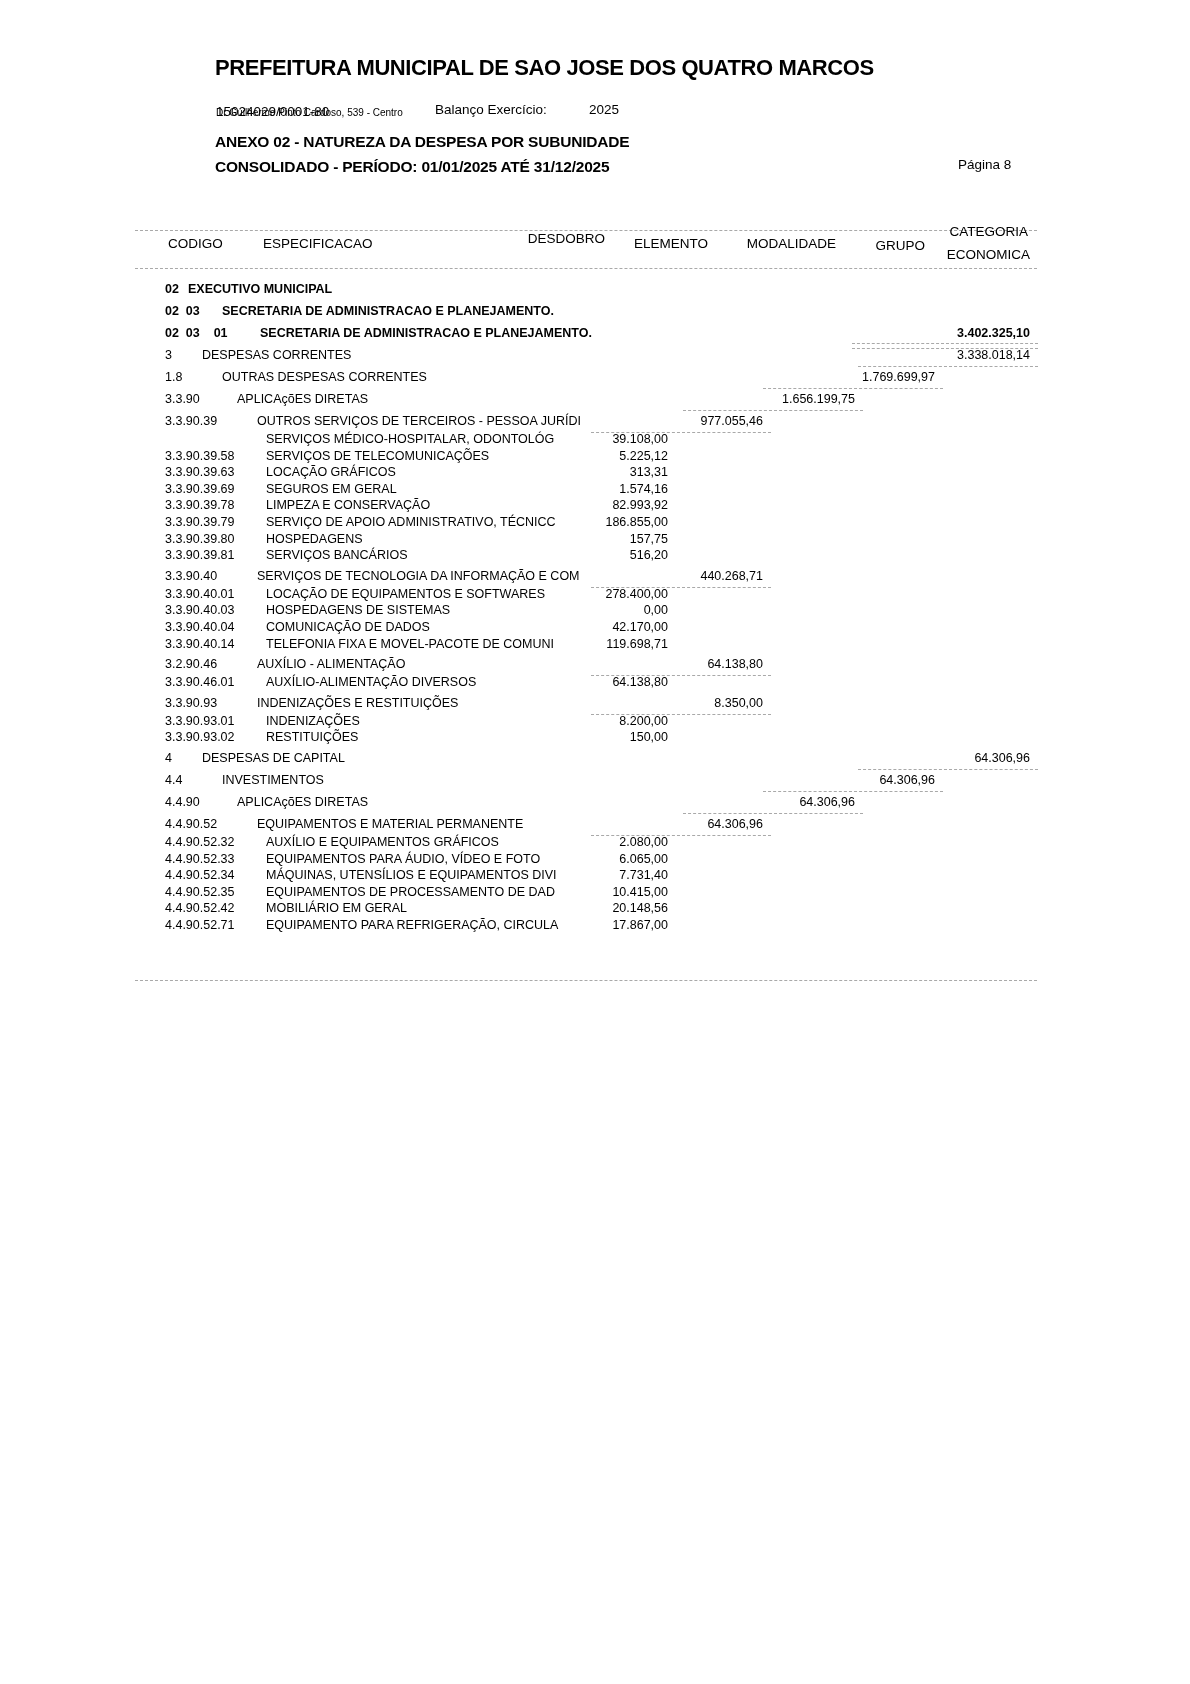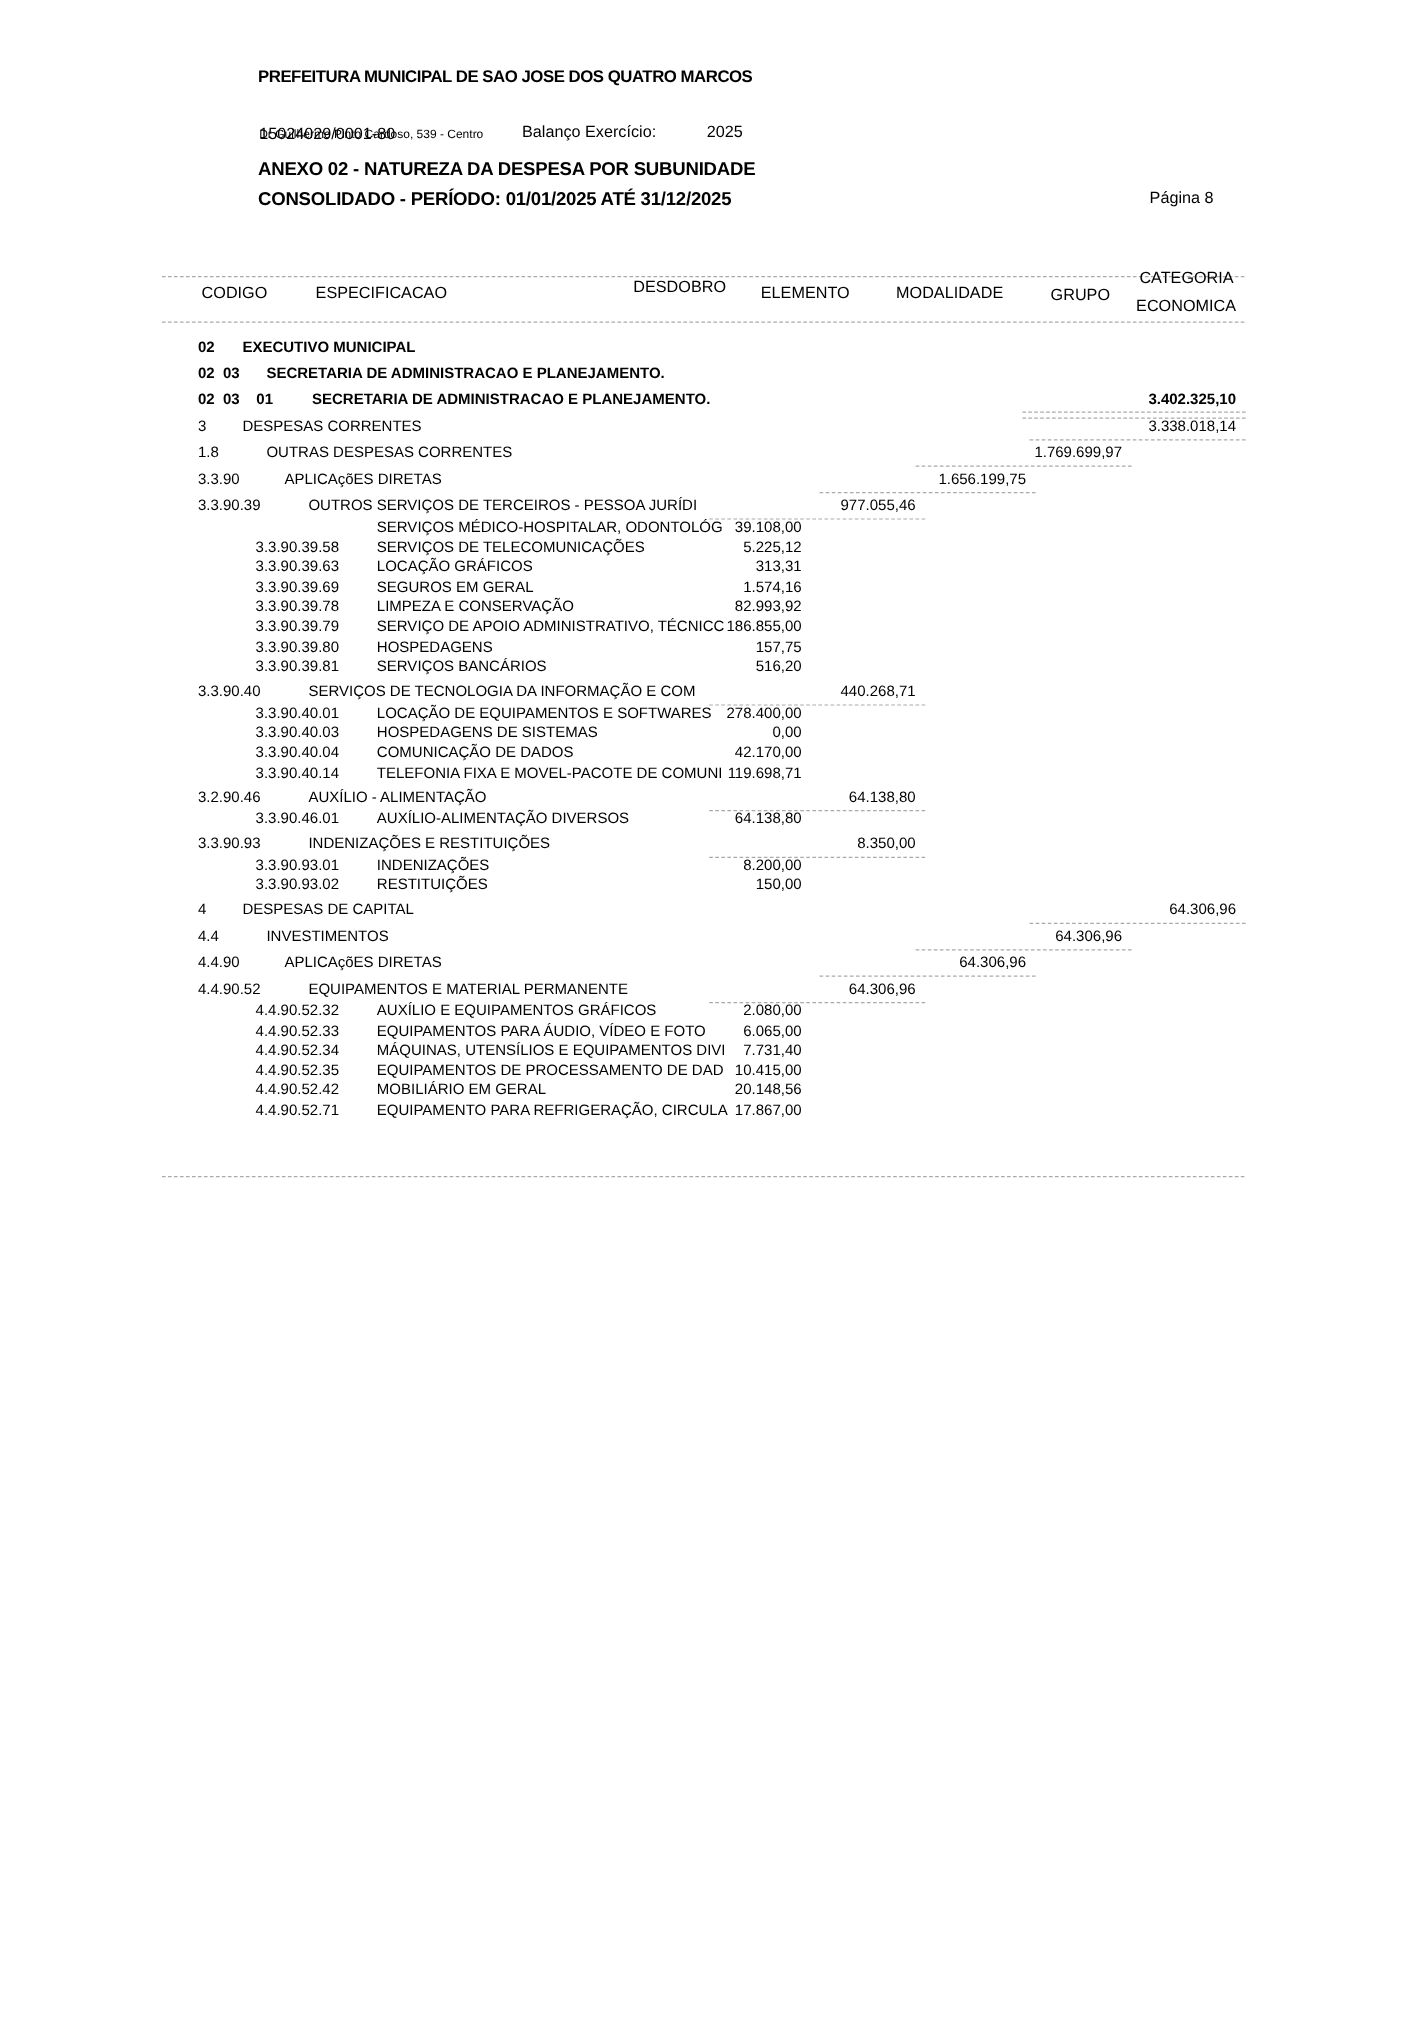--- a/index.html
+++ b/index.html
@@ -8,21 +8,21 @@
     width:1190px;height:1684px;
     background:#ffffff;
     font-family:"Liberation Sans","DejaVu Sans",sans-serif;
     color:#000;
     overflow:hidden;
     margin:0 auto;
   }
   .abs{position:absolute;}
   .doc-title{
     left:215px;top:55px;
-    font-size:14px;font-weight:700;letter-spacing:-0.4px;white-space:nowrap;
+    font-size:22px;font-weight:700;letter-spacing:-0.4px;white-space:nowrap;
   }
   .doc-address{left:216px;top:84px;font-size:10px;margin-top:23px;}
   .doc-cnpj{left:216px;top:104px;font-size:13.5px;}
   .balance-label{left:435px;top:102px;font-size:13.5px;}
   .balance-year{left:589px;top:102px;font-size:13.5px;}
   .annex1{left:215px;top:133px;font-size:15.5px;font-weight:700;letter-spacing:-0.2px;white-space:nowrap;}
   .annex2{left:215px;top:158px;font-size:15.5px;font-weight:700;letter-spacing:-0.2px;white-space:nowrap;}
   .page-number{left:958px;top:157px;font-size:13.5px;}
   .hrule{height:0;border-top:1.5px dashed #a9a9a9;left:135px;width:902px;}
   .rule-top{top:230px;}
@@ -35,21 +35,21 @@
   .th-desdobro{right:585px;top:231px;}
   .th-elemento{right:482px;top:236px;}
   .th-modalidade{right:354px;top:236px;padding-left:13px;}
   .th-grupo{right:265px;top:238px;}
   .th-cat1{right:162px;top:224px;}
   .th-cat2{right:160px;top:247px;}
   
   .rows{position:absolute;left:0;top:277px;width:1190px;}
   .row{position:relative;box-sizing:border-box;font-size:12.5px;line-height:14px;}
   .row.grp{height:22px;padding-top:5px;}
-  .row.leaf{height:16.6px;padding-top:1px;margin-left:48px;}
+  .row.leaf{height:16.6px;padding-top:1px;}
   .row.bold{font-weight:700;}
   .cell{position:absolute;white-space:pre;}
   .code{left:165px;}
   .spec{}
   .val{width:150px;text-align:right;}
   .val.c-desdobro{right:522px;}
   .val.c-elemento{right:427px;}
   .val.c-modalidade{right:335px;}
   .val.c-grupo{right:255px;}
   .val.c-categoria{right:160px;}
@@ -82,21 +82,21 @@
   <div class="abs th th-desdobro">DESDOBRO</div>
   <div class="abs th th-elemento">ELEMENTO</div>
   <div class="abs th th-modalidade">MODALIDADE</div>
   <div class="abs th th-grupo">GRUPO</div>
   <div class="abs th th-cat1">CATEGORIA</div>
   <div class="abs th th-cat2">ECONOMICA</div>
 
   <div class="rows" id="rows">
       <div class="row grp bold">
         <span class="cell code">02</span>
-        <span class="cell spec" style="left: 202px;">EXECUTIVO MUNICIPAL</span>
+        <span class="cell spec" style="left: 188px;">EXECUTIVO MUNICIPAL</span>
       </div>
       <div class="row grp bold">
         <span class="cell code">02  03</span>
         <span class="cell spec" style="left: 222px;">SECRETARIA DE ADMINISTRACAO E PLANEJAMENTO.</span>
       </div>
       <div class="row grp bold">
         <span class="cell code">02  03    01</span>
         <span class="cell spec" style="left: 260px;">SECRETARIA DE ADMINISTRACAO E PLANEJAMENTO.</span>
         <span class="cell val c-categoria">3.402.325,10</span>
         <div class="sub-rule c-categoria dbl"></div>

